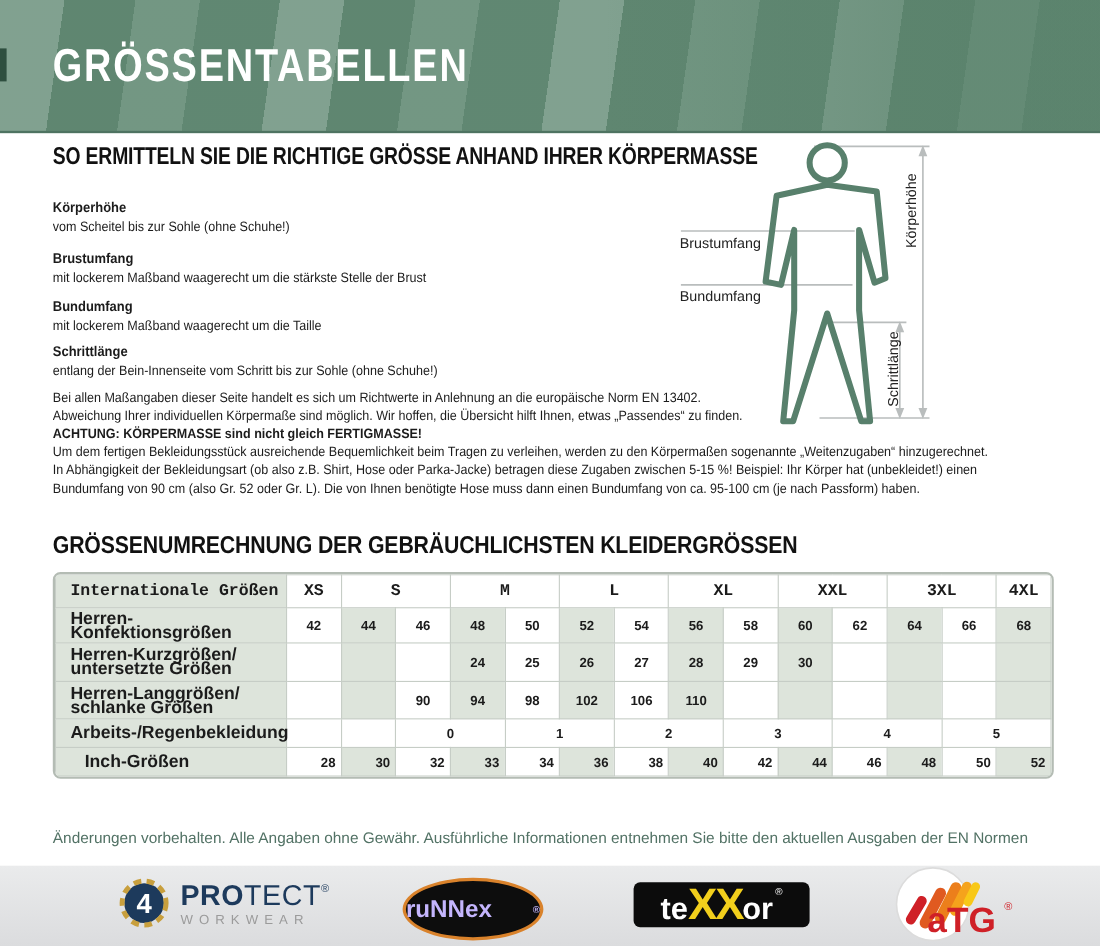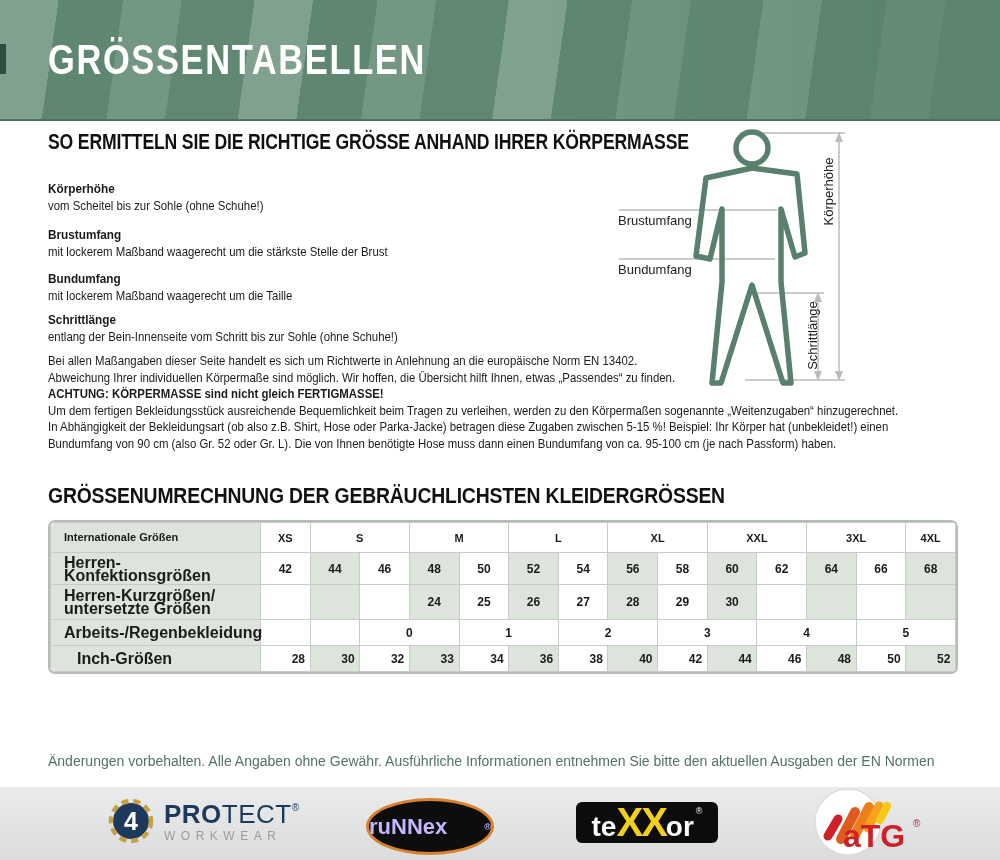--- a/index.html
+++ b/index.html
@@ -45,21 +45,21 @@
 
   
   .table-frame{position:absolute;left:48px;top:520px;width:906px;
                border:2px solid #b4bcb4;border-radius:7px;overflow:hidden;background:#fff;}
   table.size-table{border-collapse:collapse;width:906px;table-layout:fixed;}
   .size-table td{border:1px solid #c6cdc6;text-align:center;font-weight:bold;font-size:12px;
                  color:#1b1b1b;background:#fff;padding:0;}
   .size-table td.lbl{background:#dde4db;text-align:left;padding-left:13px;font-size:16px;
                      white-space:pre-line;line-height:13px;}
   .size-table td.green{background:#dde4db;}
-  .size-table tr.rh td{height:29px;font-size:11px;}
+  .size-table tr.rh td{height:29px;font-size:15px;font-family:Liberation Mono, monospace;}
   .size-table tr.r0 td{height:31px;}
   .size-table tr.r1 td{height:34px;margin-top:48px;}
   .size-table tr.r2 td{height:33px;}
   .size-table tr.r3 td{height:29px;}
   .size-table tr.r4 td{height:25px;}
   .size-table tr.r5 td{height:25px;padding-left:26px;}
 
   
   .footer-note{position:absolute;left:48px;top:753px;font-size:14px;color:#527265;white-space:nowrap;}
 
@@ -71,21 +71,21 @@
   .protect-name{font-size:26px;color:#1d3a5c;letter-spacing:0.5px;}
   .protect-name .b{font-weight:bold;margin-top:14px;}
   .protect-name sup{font-size:10px;vertical-align:12px;}
   .protect-sub{font-size:12px;color:#9b9b9b;letter-spacing:5.5px;margin-top:3px;}
   .logo-runnex{left:366px;top:11px;}
   .runnex-oval{width:122px;height:51px;background:#0d0d0d;border:3px solid #d9822b;border-radius:50%;
                display:flex;align-items:center;justify-content:space-between;color:#c4b5fd;
                font-size:22px;font-weight:bold;}
   .runnex-oval sup{font-size:9px;vertical-align:10px;}
   .logo-texxor{left:576px;top:15px;}
-  .texxor-box{width:142px;height:41px;background:#0c0c0c;border-radius:6px;
+  .texxor-box{width:160px;height:41px;background:#0c0c0c;border-radius:6px;
               display:flex;align-items:baseline;justify-content:center;padding-bottom:0;text-align:right;}
   .texxor-box .w{color:#fff;font-weight:bold;font-size:28px;line-height:41px;}
   .texxor-box .y{color:#f2cf1c;font-weight:bold;font-size:40px;line-height:41px;letter-spacing:-2px;}
   .texxor-box .r{color:#fff;font-size:9px;line-height:18px;align-self:flex-start;margin-left:2px;}
   .logo-atg{left:810px;top:0px;}
 </style>
 </head>
 <body>
 
 <div class="page">
@@ -218,20 +218,38 @@
             <td colspan="1" class="green">26</td>
             <td colspan="1">27</td>
             <td colspan="1" class="green">28</td>
             <td colspan="1">29</td>
             <td colspan="1" class="green">30</td>
             <td colspan="1"></td>
             <td colspan="1" class="green"></td>
             <td colspan="1"></td>
             <td colspan="1" class="green"></td>
           </tr>
+          <tr class="r2">
+            <td class="lbl">Herren-Langgrößen/
+schlanke Größen</td>
+            <td colspan="1"></td>
+            <td colspan="1" class="green"></td>
+            <td colspan="1">90</td>
+            <td colspan="1" class="green">94</td>
+            <td colspan="1">98</td>
+            <td colspan="1" class="green">102</td>
+            <td colspan="1">106</td>
+            <td colspan="1" class="green">110</td>
+            <td colspan="1"></td>
+            <td colspan="1" class="green"></td>
+            <td colspan="1"></td>
+            <td colspan="1" class="green"></td>
+            <td colspan="1"></td>
+            <td colspan="1" class="green"></td>
+          </tr>
           <tr class="r4">
             <td class="lbl">Arbeits-/Regenbekleidung</td>
             <td colspan="1"></td>
             <td colspan="1"></td>
             <td colspan="2">0</td>
             <td colspan="2">1</td>
             <td colspan="2">2</td>
             <td colspan="2">3</td>
             <td colspan="2">4</td>
             <td colspan="2">5</td>

